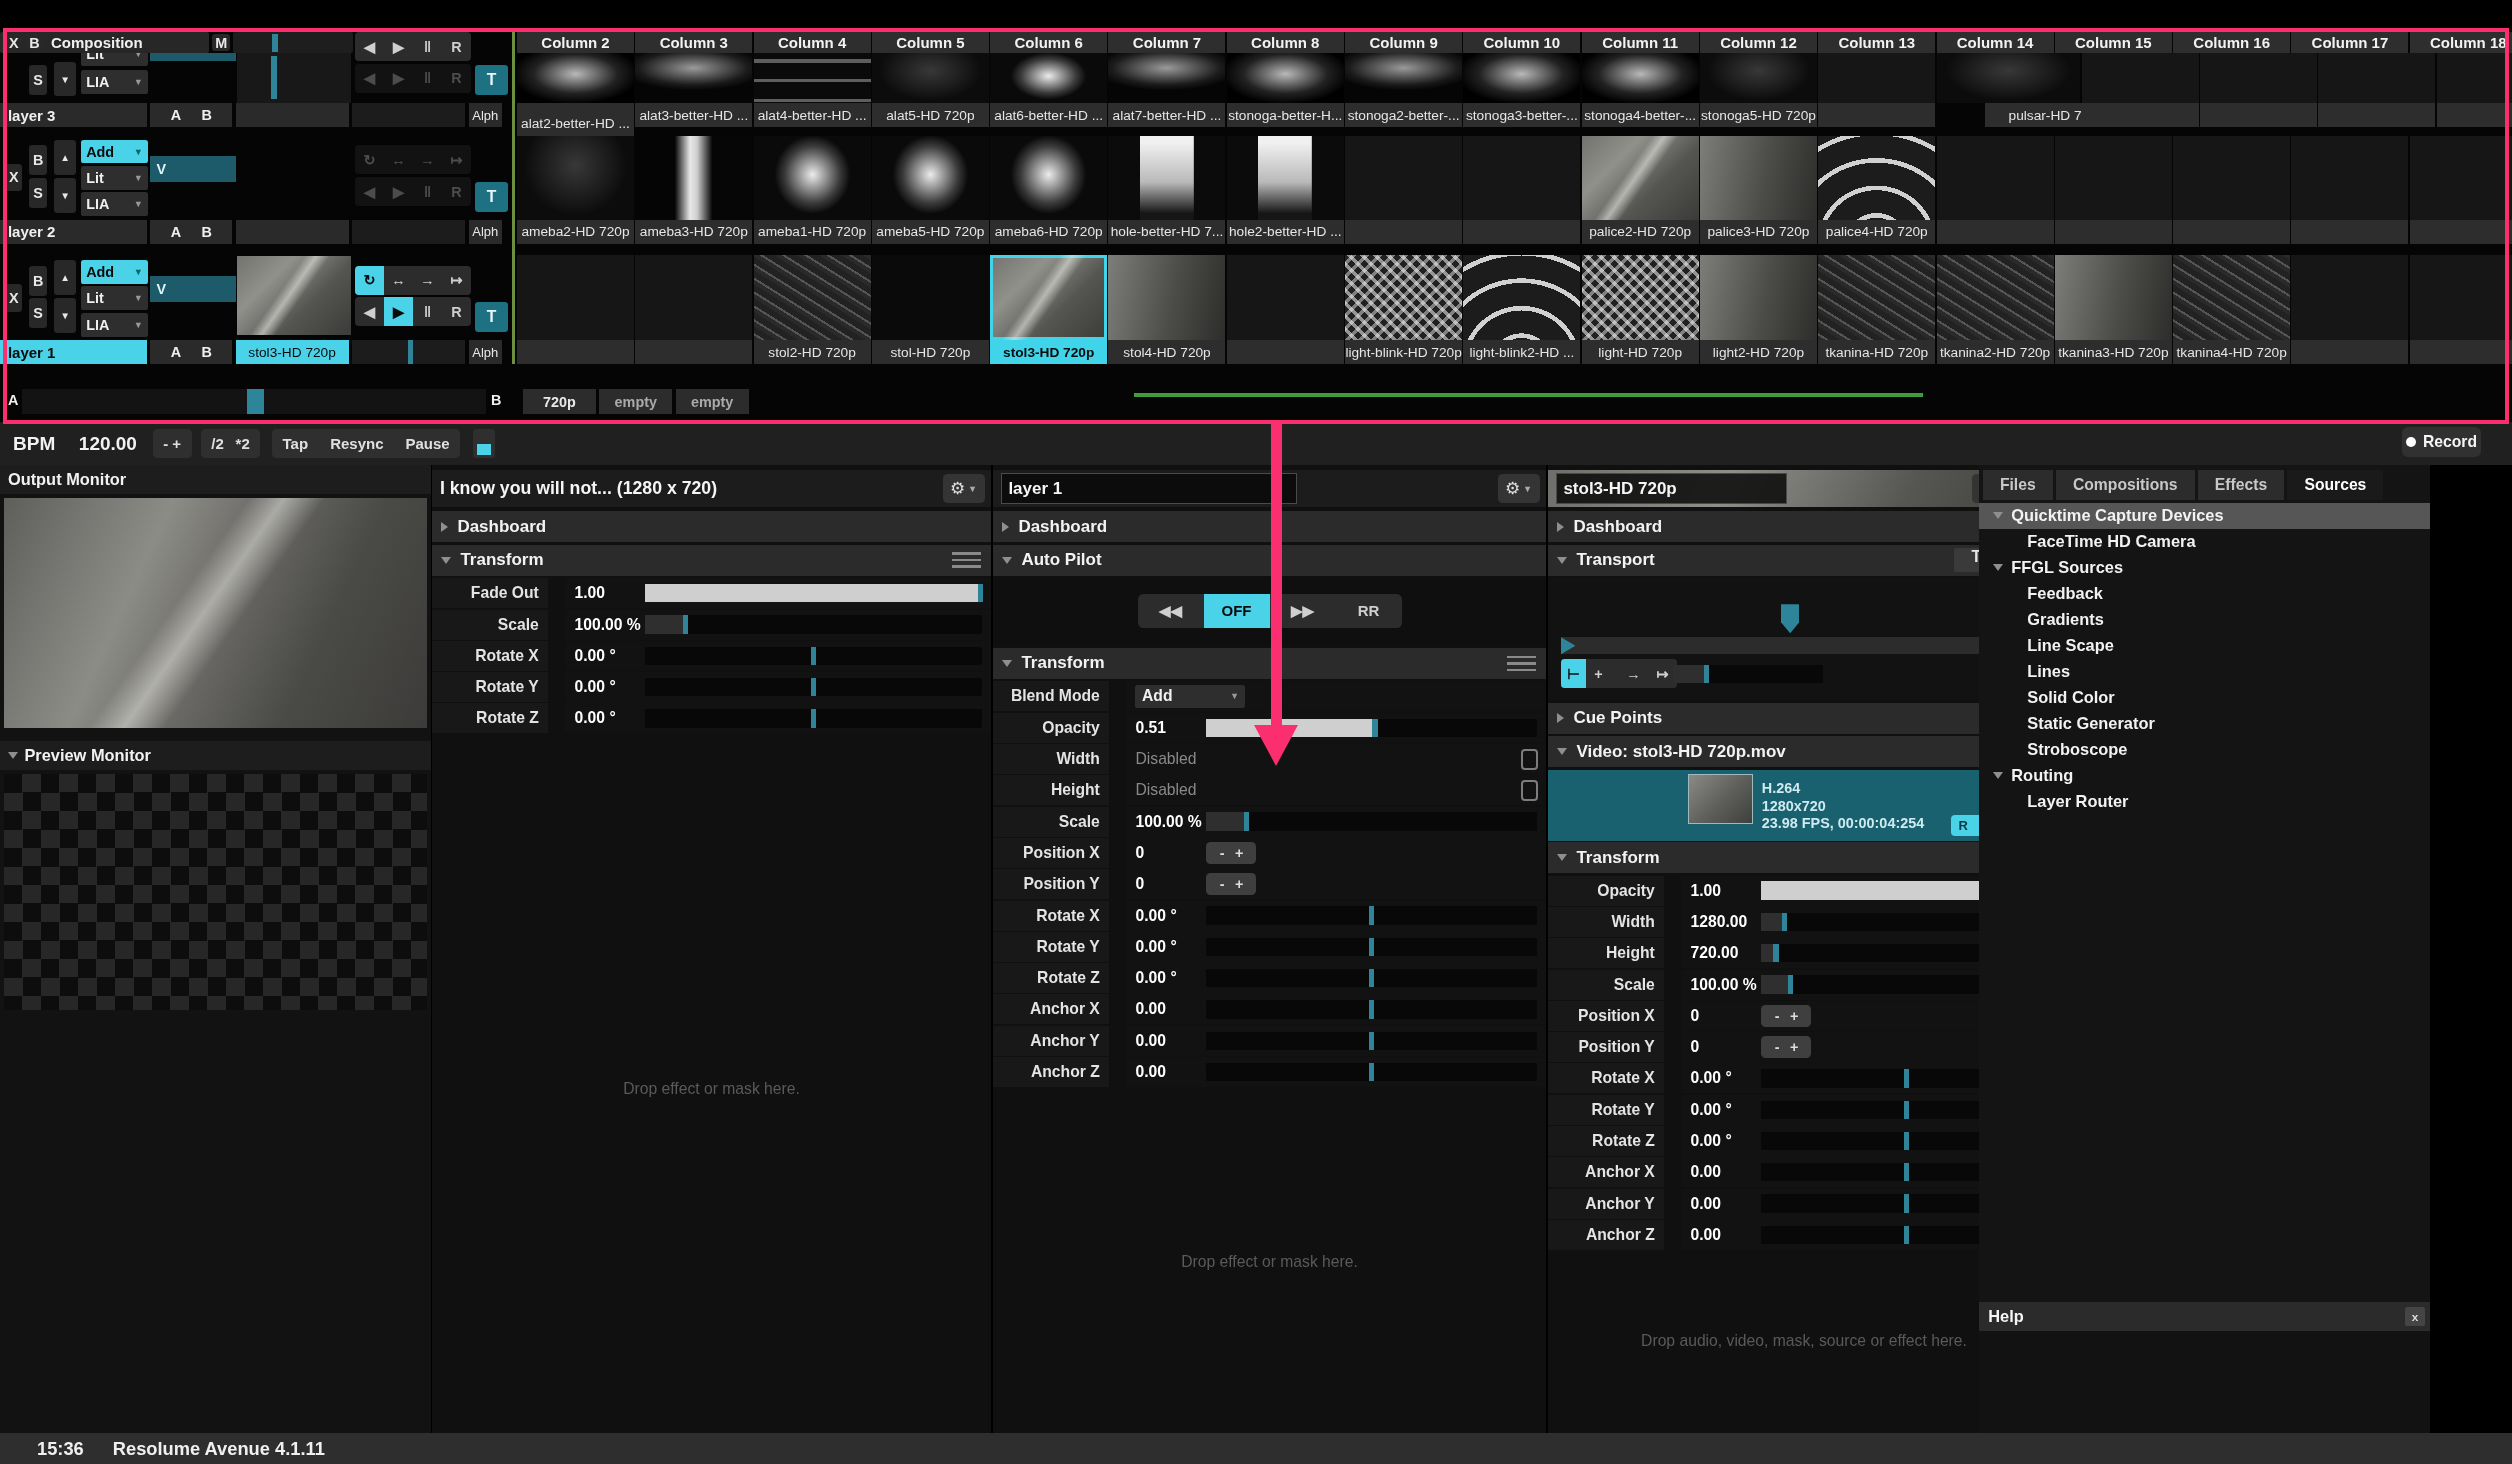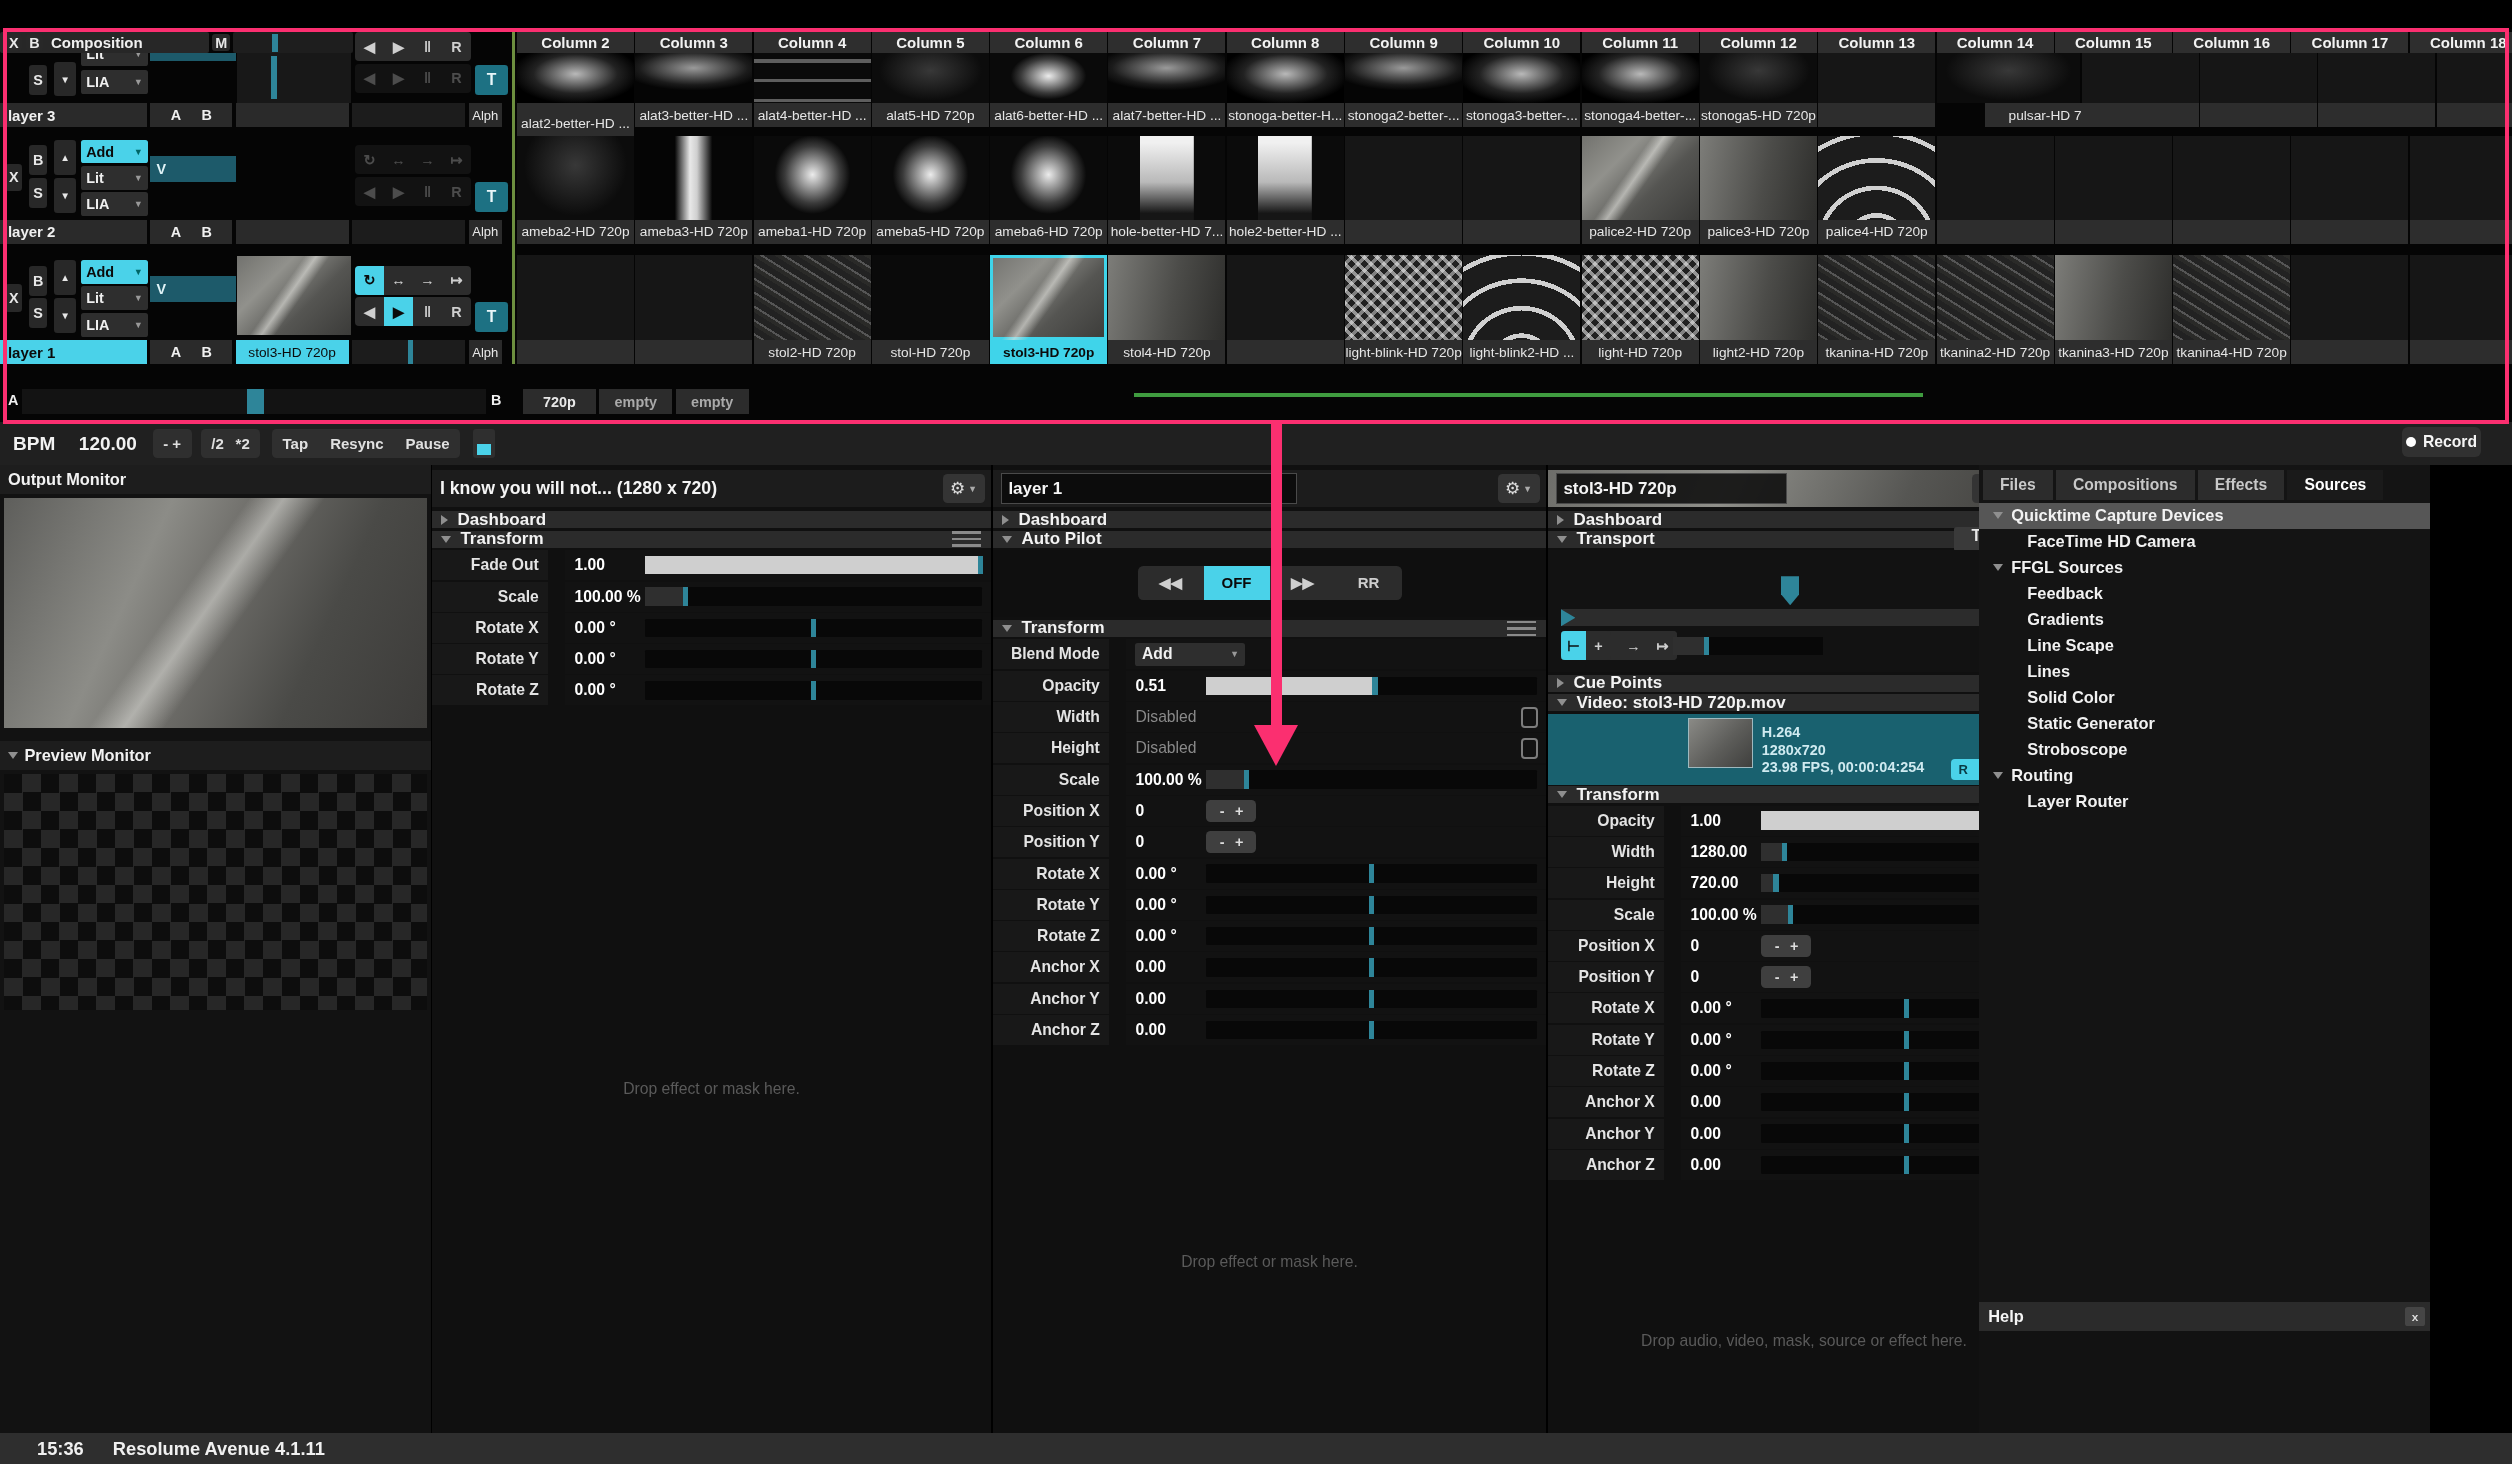--- a/index.html
+++ b/index.html
@@ -111,21 +111,21 @@
   .pinput{background:#0c0c0c;border:1.3px solid #4a4a4a;color:#f5f5f5;font-size:17px;font-weight:bold;
     font-family:"Liberation Sans",sans-serif;width:281px;height:29px;padding:0 6.5px;}
   .gearbtn{position:absolute;right:6.5px;width:42px;height:29px;background:#343434;border-radius:4.6px;
     color:#ddd;font-size:17px;display:flex;align-items:center;justify-content:center;gap:2.6px;}
   .gearbtn .caret{font-size:9.2px;color:#aaa;}
   .magbtn{position:absolute;right:55px;width:33px;height:29px;background:#343434;border-radius:4.6px;
     display:flex;align-items:center;justify-content:center;}
   .mag{width:10.5px;height:10.5px;border:2.6px solid #ddd;border-radius:50%;position:relative;}
   .mag::after{content:'';position:absolute;width:2.6px;height:7.2px;background:#ddd;
     transform:rotate(-45deg);right:-4.6px;bottom:-5.9px;}
-  .sechead{height:17px;background:#2b2b2b;margin-bottom:2.6px;display:flex;align-items:center;
+  .sechead{height:31px;background:#2b2b2b;margin-bottom:2.6px;display:flex;align-items:center;
     gap:9.2px;padding:0 9.2px;position:relative;}
   .sechead .sectitle{font-size:17px;font-weight:bold;color:#f3f3f3;}
   .tri-r{width:0;height:0;border-top:5.9px solid transparent;border-bottom:5.9px solid transparent;border-left:7.9px solid #8f8f8f;}
   .tri-d{width:0;height:0;border-left:5.9px solid transparent;border-right:5.9px solid transparent;border-top:7.9px solid #8f8f8f;}
   .hamb{position:absolute;right:10.5px;width:29px;display:flex;flex-direction:column;gap:3.9px;}
   .hamb span{height:2.6px;background:#8a8a8a;}
   .modesel{position:absolute;right:7.9px;width:98px;height:23.6px;background:#3a3a3a;border-radius:2.6px;
     color:#e8e8e8;font-size:15.7px;font-weight:bold;display:flex;align-items:center;
     justify-content:space-between;padding:0 6.5px;box-sizing:border-box;flex-direction:column;}
   .modesel .caret{font-size:9.2px;color:#999;}

